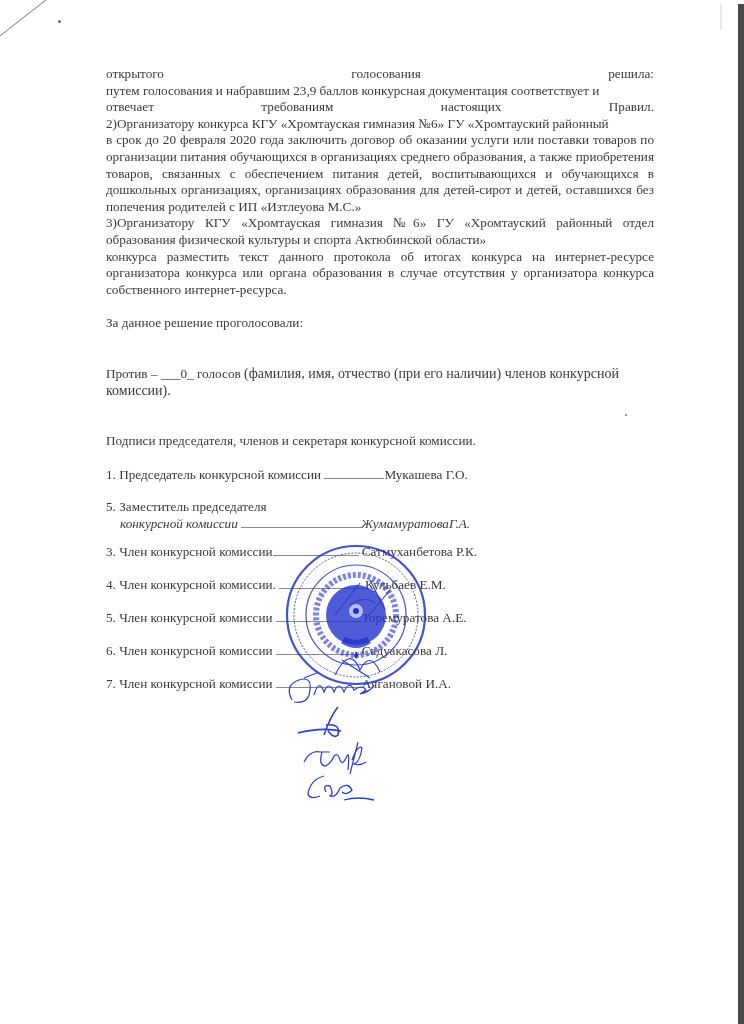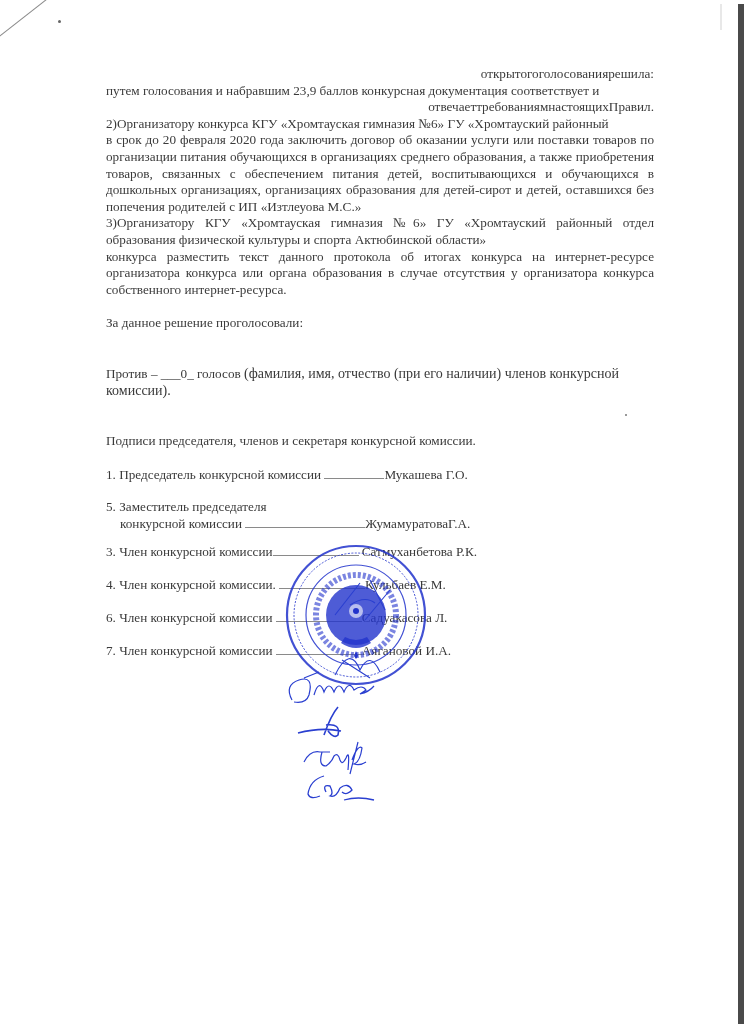--- a/index.html
+++ b/index.html
@@ -11,28 +11,28 @@
   }
   .scan-line {
     position: absolute; left: -6px; top: 40px; width: 92px; height: 1px;
     background: #8a8a8a; transform: rotate(-38deg); transform-origin: left center;
   }
   .scan-line-dot { position: absolute; left: 58px; top: 20px; width: 3px; height: 3px; background: #666; border-radius: 50%; }
   .edge-bar { position: absolute; right: 0; top: 4px; width: 6px; height: 1020px; background: #4a4a4a; }
   .edge-bar-light { position: absolute; right: 22px; top: 4px; width: 2px; height: 26px; background: #e8e8e8; }
   .page { position: absolute; left: 106px; top: 66px; width: 548px; font-size: 13.2px; line-height: 16.6px; }
   .p { margin: 0; }
-  .justify-row { display: flex; justify-content: flex-end; }
+  .justify-row { display: flex; justify-content: space-between; }
   .justify { text-align: justify; }
   .gap { height: 17px; }
   .gap-s { height: 8px; }
   .small { font-size: 14px; }
   .sig-row { height: 33px; line-height: 16px; position: relative; white-space: nowrap; }
   .sig-line { display: inline-block; width: 86px; border-bottom: 1px solid #8a8a8a; vertical-align: baseline; height: 12px; }
-  .indent { padding-left: 14px; }
+  .indent { padding-left: 14px; font-style: italic; }
   .stamp { position: absolute; left: 283px; top: 543px; width: 146px; height: 144px; }
   .sign { position: absolute; }
   .dot { position: absolute; width: 2px; height: 2px; background: #777; border-radius: 50%; }
 </style>
 </head>
 <body>
 
 <div class="scan-line"></div>
 <div class="scan-line-dot"></div>
 <div class="edge-bar"></div>
@@ -75,20 +75,23 @@
     <div>5. Заместитель председателя</div>
     <div class="indent"><span>конкурсной комиссии </span><span class="sig-line" style="width:120px"></span><span>ЖумамуратоваГ.А.</span></div>
   </div>
   <div class="sig-row">
     <span>3. Член конкурсной комиссии</span><span class="sig-line"></span> <span>Сатмуханбетова Р.К.</span>
   </div>
   <div class="sig-row">
     <span>4. Член конкурсной комиссии. </span><span class="sig-line"></span><span>Кульбаев Е.М.</span>
   </div>
   <div class="sig-row">
+    <span>5. Член конкурсной комиссии </span><span class="sig-line"></span><span>Торемуратова А.Е.</span>
+  </div>
+  <div class="sig-row">
     <span>6. Член конкурсной комиссии </span><span class="sig-line"></span><span>Садуакасова Л.</span>
   </div>
   <div class="sig-row">
     <span>7. Член конкурсной комиссии </span><span class="sig-line"></span><span>Аягановой И.А.</span>
   </div>
 </div>
 
 <div class="dot" style="left:625px; top:414px"></div>
 
 <svg class="stamp" viewBox="0 0 146 144">

